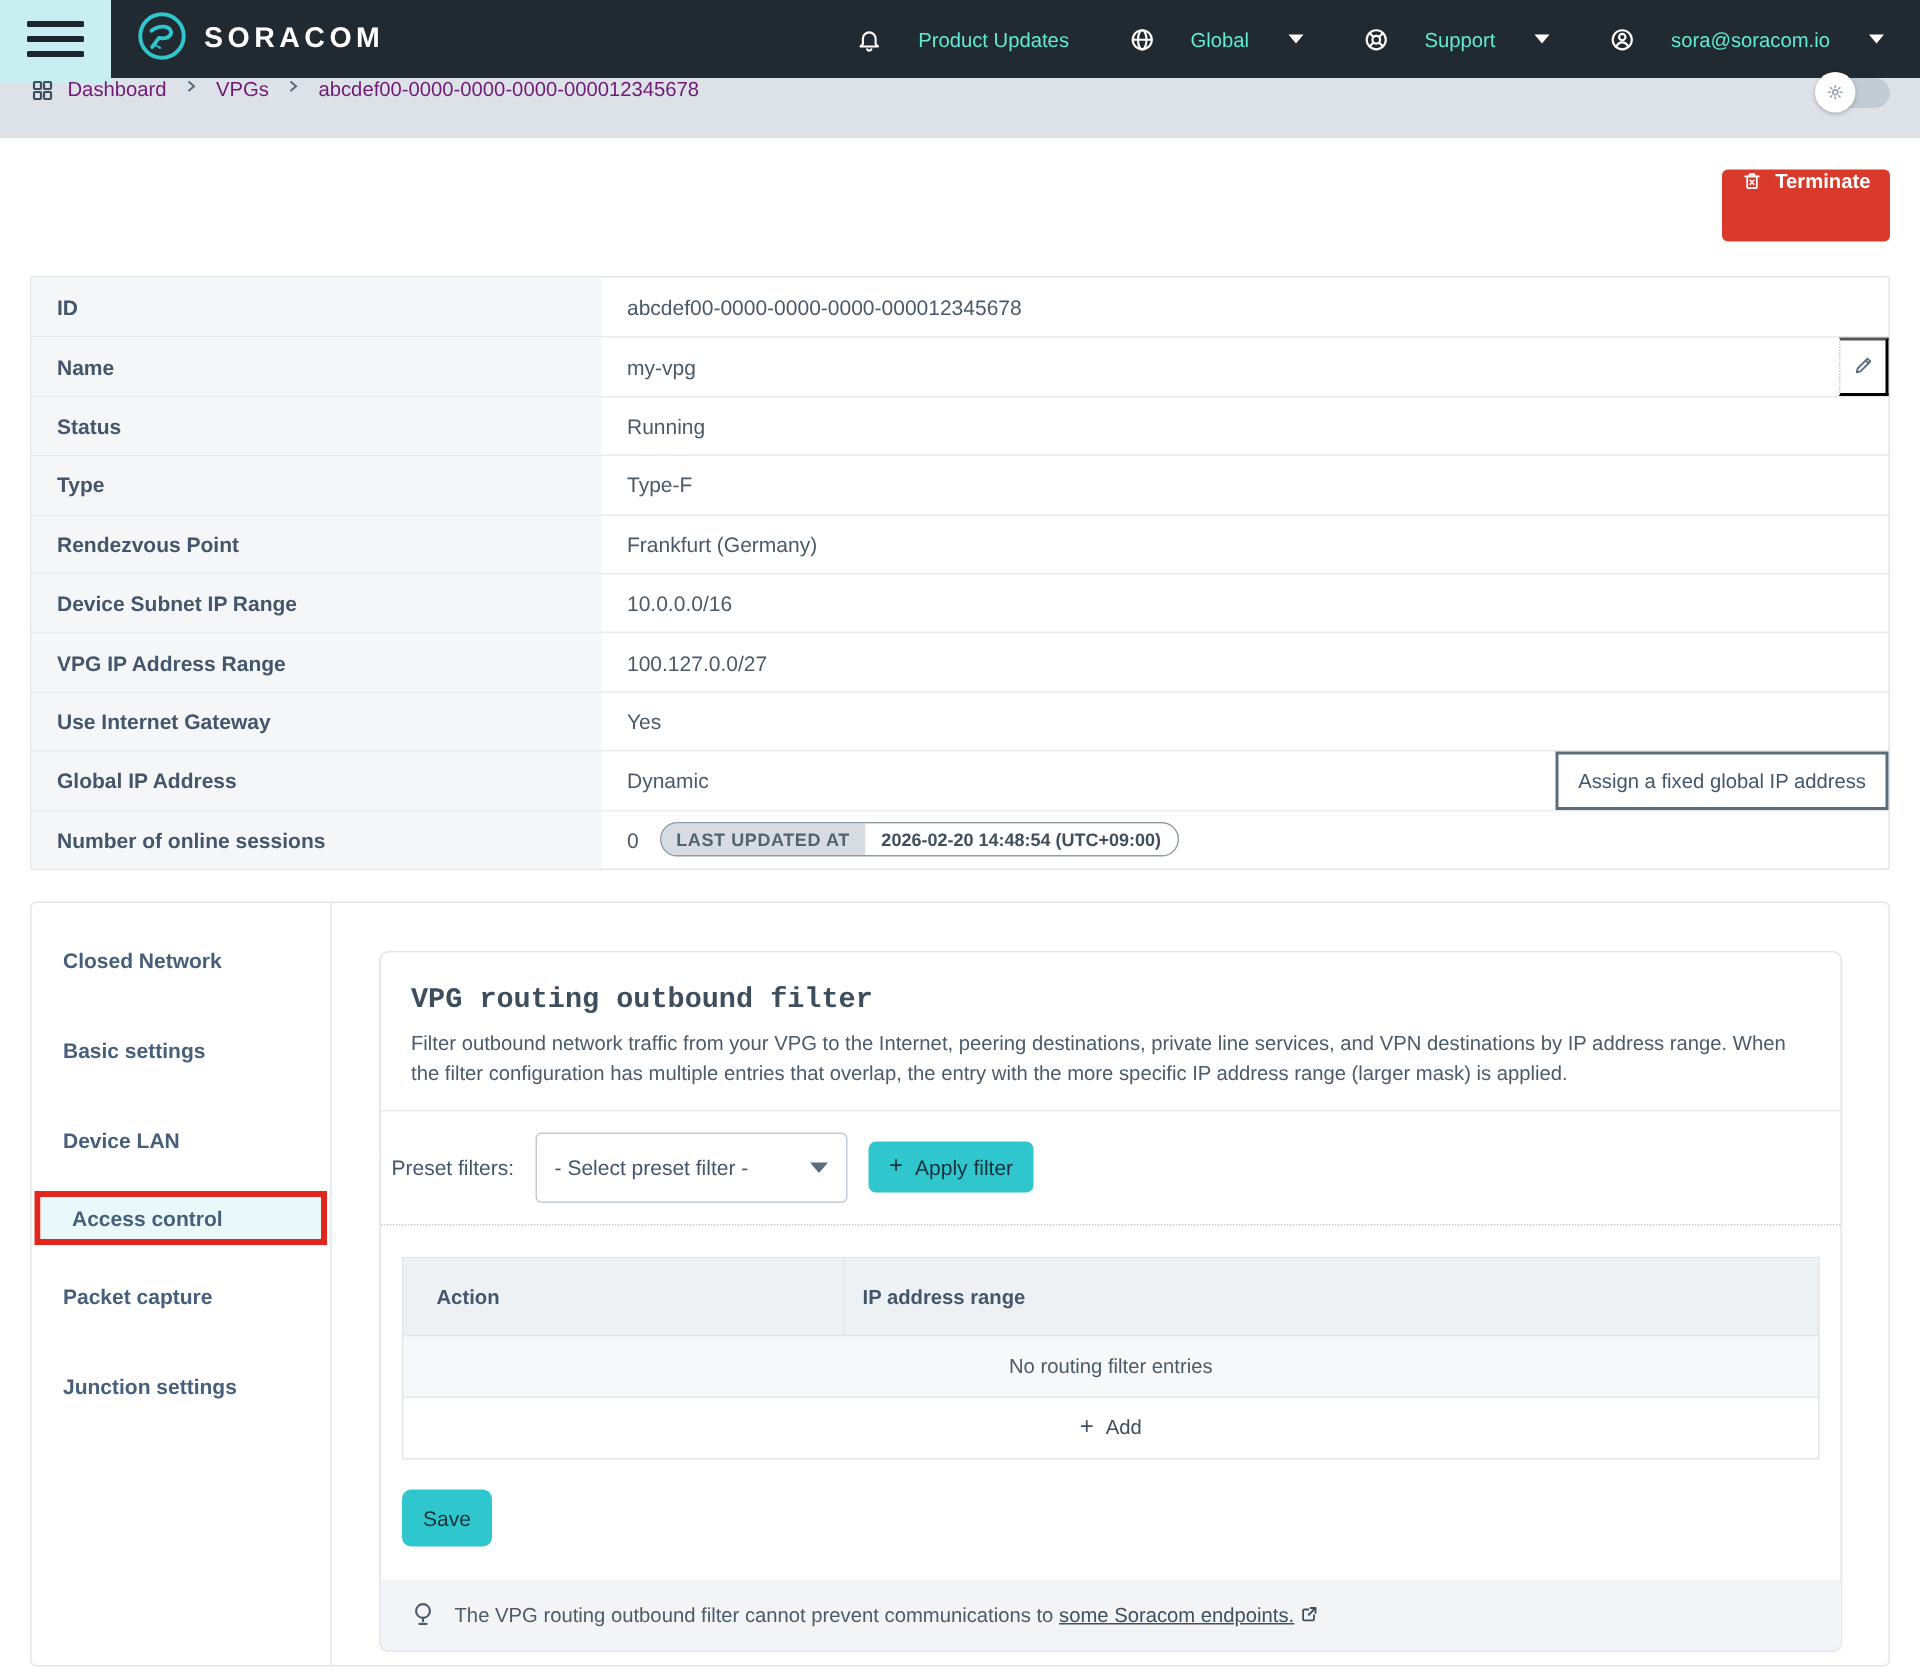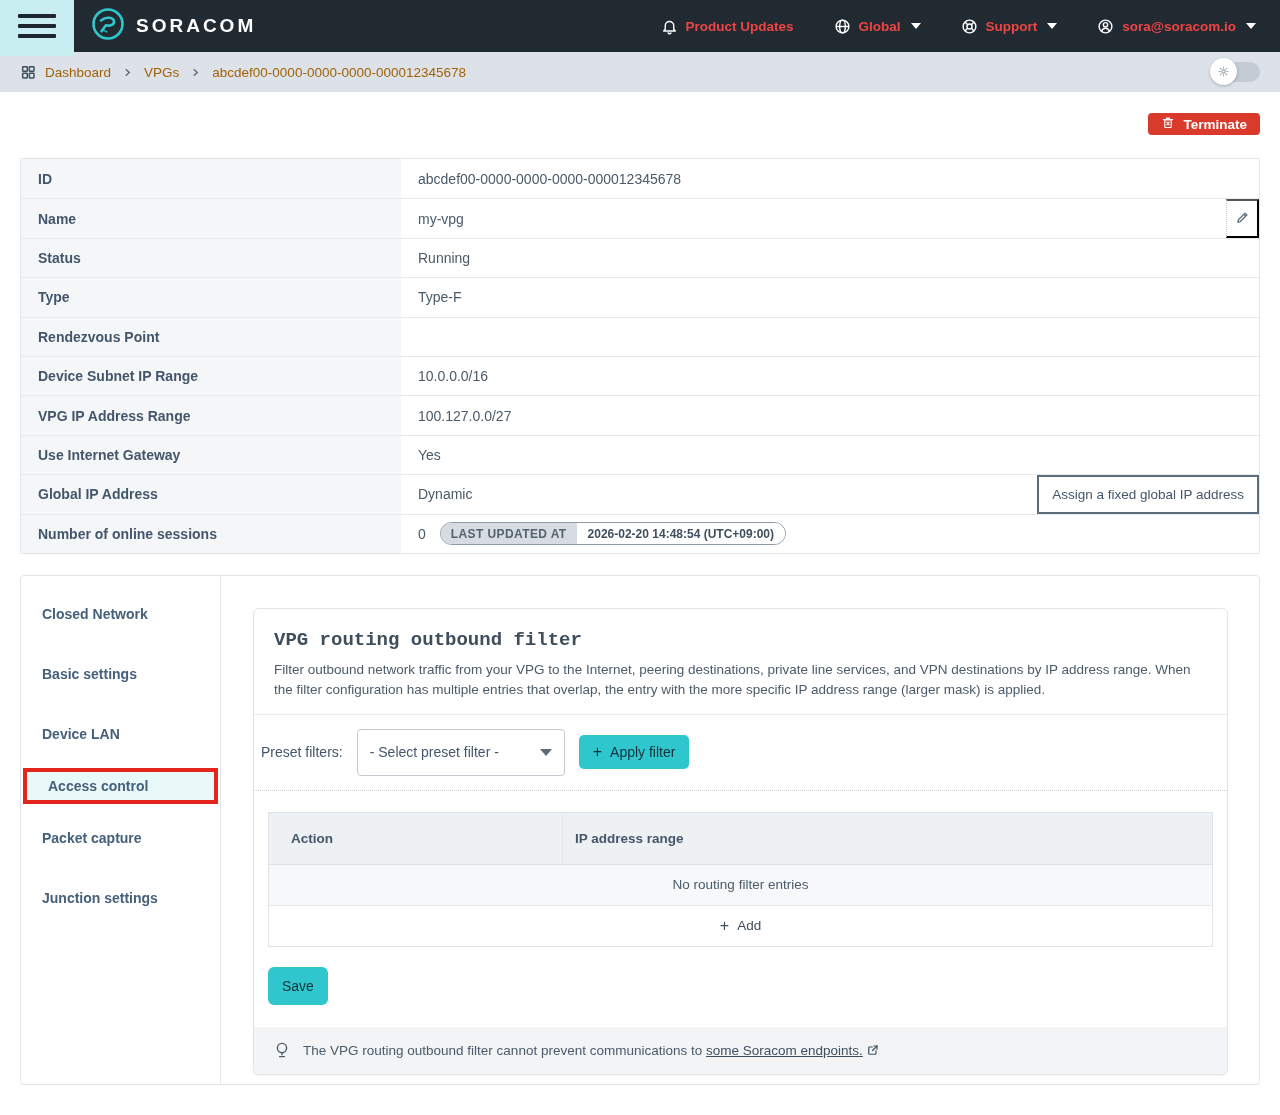--- a/index.html
+++ b/index.html
@@ -7,41 +7,41 @@
     font-family:"Liberation Sans", sans-serif; color:#4a5a68; }
 
   
   .navbar { height:52px; background:#212a31; display:flex; align-items:center; }
   .hamburger { width:74px; height:60px; background:#c9eef1; display:flex; flex-direction:column;
     justify-content:center; align-items:center; gap:6px; cursor:pointer; border:none; }
   .hamburger span { display:block; width:38px; height:4px; background:#1d262e; border-radius:1px; }
   .brand { display:flex; align-items:center; gap:11px; margin-left:17px; cursor:pointer; }
   .brand-name { color:#fff; font-size:19px; font-weight:700; letter-spacing:3px; }
   .nav-right { margin-left:auto; display:flex; align-items:center; gap:40px; margin-right:24px; }
-  .nav-item { display:flex; align-items:center; gap:8px; color:#ef4444; font-size:13.5px;
-    font-weight:700; cursor:pointer; white-space:nowrap; }
+  .nav-item { display:flex; align-items:center; gap:24px; color:#5eead4; font-size:13.5px;
+    font-weight:400; cursor:pointer; white-space:nowrap; }
   .nav-item svg { display:block; }
   .caret { width:0; height:0; border-left:5px solid transparent; border-right:5px solid transparent;
     border-top:6px solid #fff; margin-left:2px; }
 
   
-  .breadcrumb { height:40px; background:#dde2e9; display:flex; align-items:center;
-    padding:0 20px; gap:9px; font-size:13.5px; color:#a16207; }
+  .breadcrumb { height:40px; background:#dde2e9; display:flex; align-items:flex-start;
+    padding:0 20px; gap:9px; font-size:13.5px; color:#701a75; }
   .crumb { cursor:pointer; }
   .crumb.current { cursor:default; }
   .crumb-sep { display:flex; align-items:center; margin:0 2px; }
   .theme-toggle { margin-left:auto; width:48px; height:20px; background:#c3ccd5; border-radius:11px;
     position:relative; cursor:pointer; border:none; }
   .theme-knob { position:absolute; left:-2px; top:-4px; width:27px; height:27px; background:#fff;
     border-radius:50%; box-shadow:0 1px 3px rgba(0,0,0,.25); display:flex; align-items:center; justify-content:center; }
 
   
   .terminate-row { display:flex; justify-content:flex-end; margin:21px 20px 0; }
-  .btn-terminate { background:#d93a2b; border:none; border-radius:4px; height:22px; padding:0 13px;
-    color:#fff; font-size:13.5px; font-weight:700; display:flex; align-items:center; gap:8px;
+  .btn-terminate { background:#d93a2b; border:none; border-radius:4px; height:48px; padding:0 13px;
+    color:#fff; font-size:13.5px; font-weight:700; display:flex; align-items:flex-start; gap:8px;
     cursor:pointer; font-family:inherit; }
 
   
   .details-table { margin:23px 20px 0; border:1px solid #e1e5e9; border-radius:2px; background:#fff; }
   .drow { display:flex; align-items:stretch; min-height:39.4px; border-top:1px solid #e8ebee; }
   .drow:first-child { border-top:none; }
   .dlabel { width:380px; background:#f4f6f7; display:flex; align-items:center; padding-left:17px;
     font-size:14px; font-weight:700; color:#44566b; flex-shrink:0; }
   .dvalue { flex:1; display:flex; align-items:center; padding-left:17px; padding-right:10px;
     font-size:14px; color:#4a5a68; gap:14px; }
@@ -241,20 +241,23 @@
       </div>
   </div>
   <div class="drow">
     <div class="dlabel">Type</div>
     <div class="dvalue">
         <span>Type-F</span>
       </div>
   </div>
   <div class="drow">
     <div class="dlabel">Rendezvous Point</div>
+    <div class="dvalue">
+        <span>Frankfurt (Germany)</span>
+      </div>
   </div>
   <div class="drow">
     <div class="dlabel">Device Subnet IP Range</div>
     <div class="dvalue">
         <span>10.0.0.0/16</span>
       </div>
   </div>
   <div class="drow">
     <div class="dlabel">VPG IP Address Range</div>
     <div class="dvalue">

